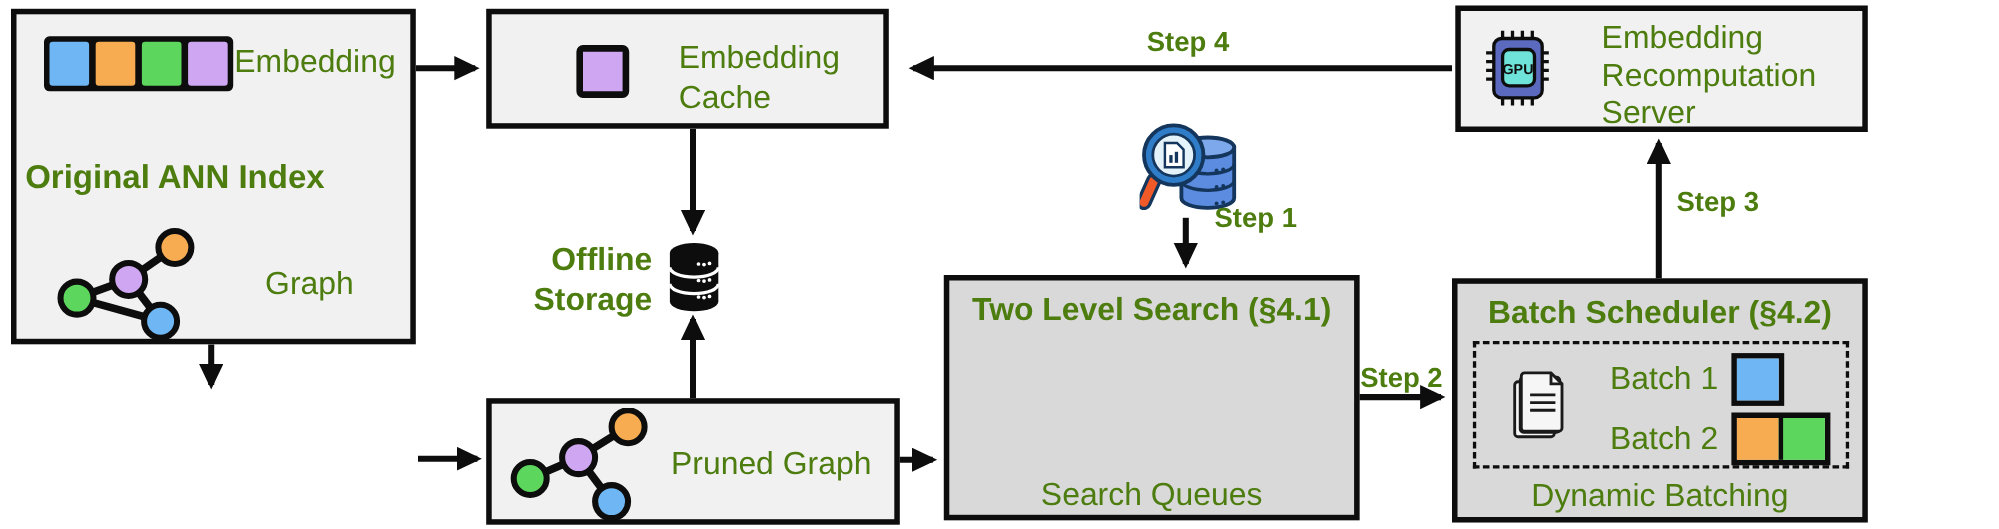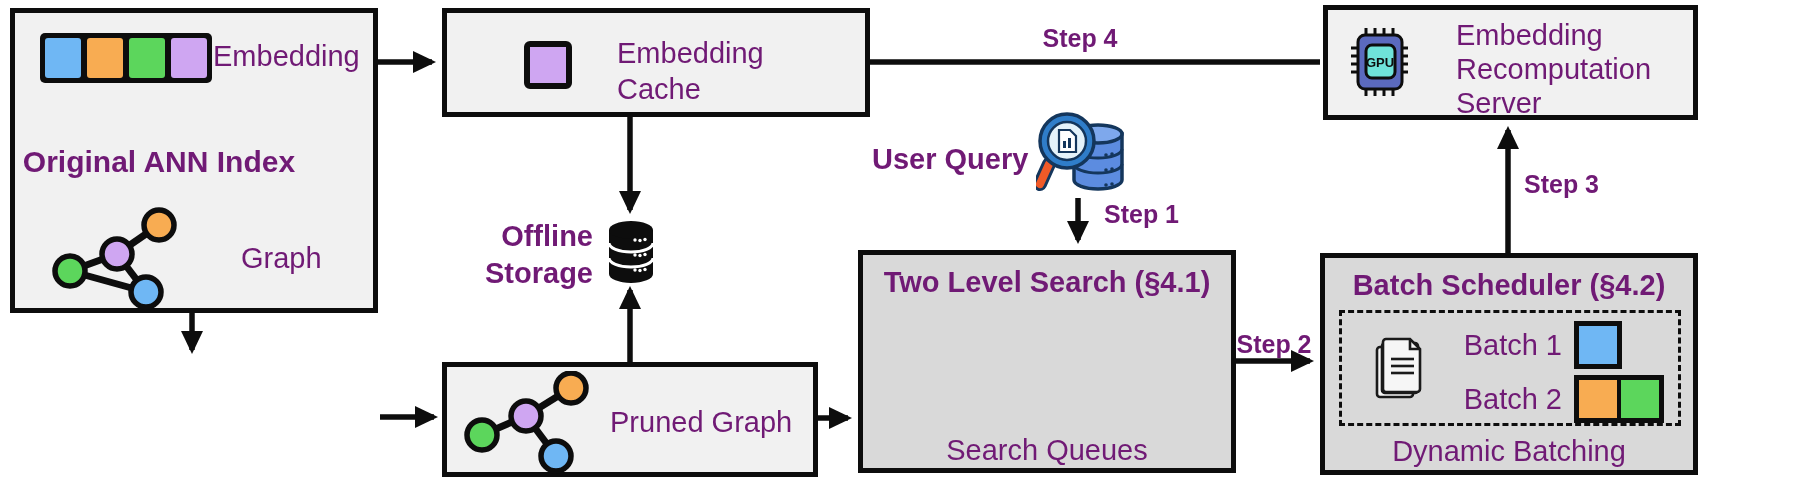--- a/index.html
+++ b/index.html
@@ -1,18 +1,18 @@
 <!DOCTYPE html>
 <html><head>
 <meta charset="utf-8">
 <style>
   html,body{margin:0;padding:0;background:#ffffff;}
   .canvas{
     position:relative;width:1817px;height:481px;background:#ffffff;overflow:hidden;
-    font-family:"Liberation Sans","DejaVu Sans",sans-serif;color:#701a75;
+    font-family:"Liberation Sans","DejaVu Sans",sans-serif;color:#4d7c0f;
   }
   .box{position:absolute;border:5px solid #0d0d0d;box-sizing:border-box;}
   .light{background:#f1f1f1;}
   .dark{background:#d9d9d9;}
   .lbl{position:absolute;font-size:29px;line-height:34px;white-space:nowrap;}
   .wrap{white-space:normal;}
   .bold{font-weight:bold;}
   .center{text-align:center;}
   .step{position:absolute;font-size:25px;font-weight:bold;white-space:nowrap;}
 
@@ -86,21 +86,21 @@
       <g stroke="#0d0d0d" stroke-width="5.5">
         <circle cx="114" cy="24" r="15" fill="#F8AC52"></circle>
         <circle cx="72" cy="53" r="15" fill="#CFA6F2"></circle>
         <circle cx="25" cy="70" r="15" fill="#5CD65C"></circle>
         <circle cx="101" cy="91" r="15" fill="#6FB7F4"></circle>
       </g>
     </svg>
     <div class="lbl" style="left:226px;top:228px;">Graph</div>
   </div>
 
-  <div class="box light" style="left:442px;top:8px;width:428px;height:109px;padding-left:24px;">
+  <div class="box light" style="left:442px;top:8px;width:366px;height:109px;padding-left:24px;">
     <div class="cache-square" style="background:#CFA6F2;left:77px;top:28px;"></div>
     <div class="lbl wrap" style="left:170px;top:22px;width:180px;line-height:36px;">Embedding Cache</div>
   </div>
 
   <div class="box light" style="left:1323px;top:5px;width:375px;height:115px;">
     <svg style="position:absolute;left:22px;top:16px;" width="66" height="72" viewBox="0 0 66 72">
       <g stroke="#0d0d0d" stroke-width="3">
         <line x1="16" y1="2" x2="16" y2="10"></line>
           <line x1="25" y1="2" x2="25" y2="10"></line>
         <line x1="34" y1="2" x2="34" y2="10"></line>
@@ -138,21 +138,20 @@
         <circle cx="40" cy="19.5" r="1.7"></circle>
       <circle cx="30" cy="35" r="1.7"></circle>
         <circle cx="35" cy="35.5" r="1.7"></circle>
         <circle cx="40" cy="34.5" r="1.7"></circle>
       <circle cx="30" cy="50" r="1.7"></circle>
         <circle cx="35" cy="50.5" r="1.7"></circle>
         <circle cx="40" cy="49.5" r="1.7"></circle>
     </g>
   </svg>
 
-  <div class="lbl bold" style="left:872px;top:142px;">User Query</div>
   <svg style="position:absolute;left:1036px;top:108px;" width="92" height="94" viewBox="0 0 92 94">
 
     <g>
       <path d="M38,26 v46 a24,9 0 0 0 48,0 v-46 Z" fill="#5C8CE0" stroke="#14365C" stroke-width="3.5"></path>
       <ellipse cx="62" cy="26" rx="24" ry="9" fill="#7EA8EC" stroke="#14365C" stroke-width="3.5"></ellipse>
       <path d="M38,41 a24,9 0 0 0 48,0" fill="none" stroke="#14365C" stroke-width="3"></path>
       <path d="M38,56 a24,9 0 0 0 48,0" fill="none" stroke="#14365C" stroke-width="3"></path>
       <g fill="#14365C">
         <circle cx="70" cy="47" r="1.8"></circle>
           <circle cx="76" cy="46" r="1.8"></circle>
@@ -221,18 +220,18 @@
       <g stroke="#0d0d0d" stroke-width="5.5">
         <circle cx="112" cy="17" r="15" fill="#F8AC52"></circle>
         <circle cx="67" cy="45" r="15" fill="#CFA6F2"></circle>
         <circle cx="23" cy="64" r="15" fill="#5CD65C"></circle>
         <circle cx="97" cy="85" r="15" fill="#6FB7F4"></circle>
       </g>
     </svg>
     <div class="lbl" style="left:163px;top:38px;">Pruned Graph</div>
   </div>
 
-  <div class="step" style="left:1104px;top:200px;">Step 1</div>
+  <div class="step" style="left:1104px;top:184px;">Step 1</div>
   <div class="step center" style="left:1234px;top:330px;width:80px;">Step 2</div>
   <div class="step" style="left:1524px;top:170px;">Step 3</div>
   <div class="step center" style="left:1025px;top:24px;width:110px;">Step 4</div>
 
 </div>
 
 </body></html>

